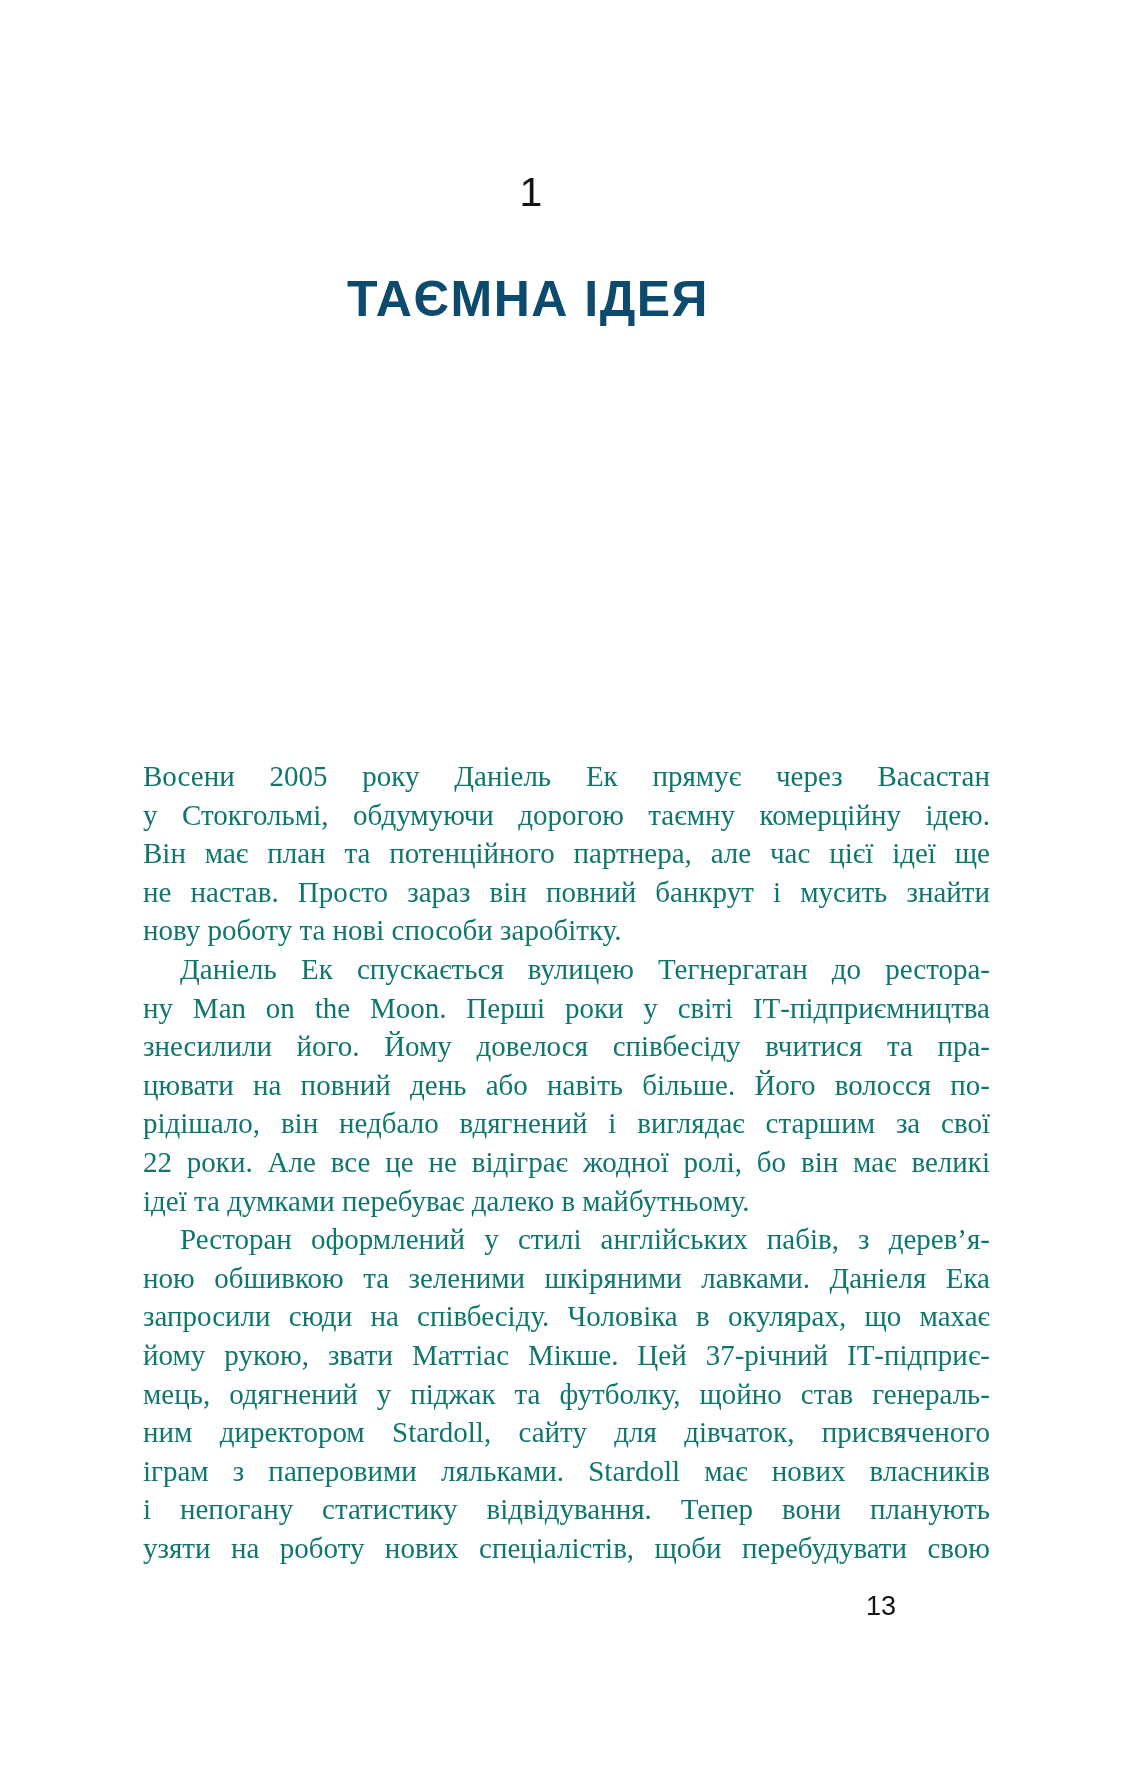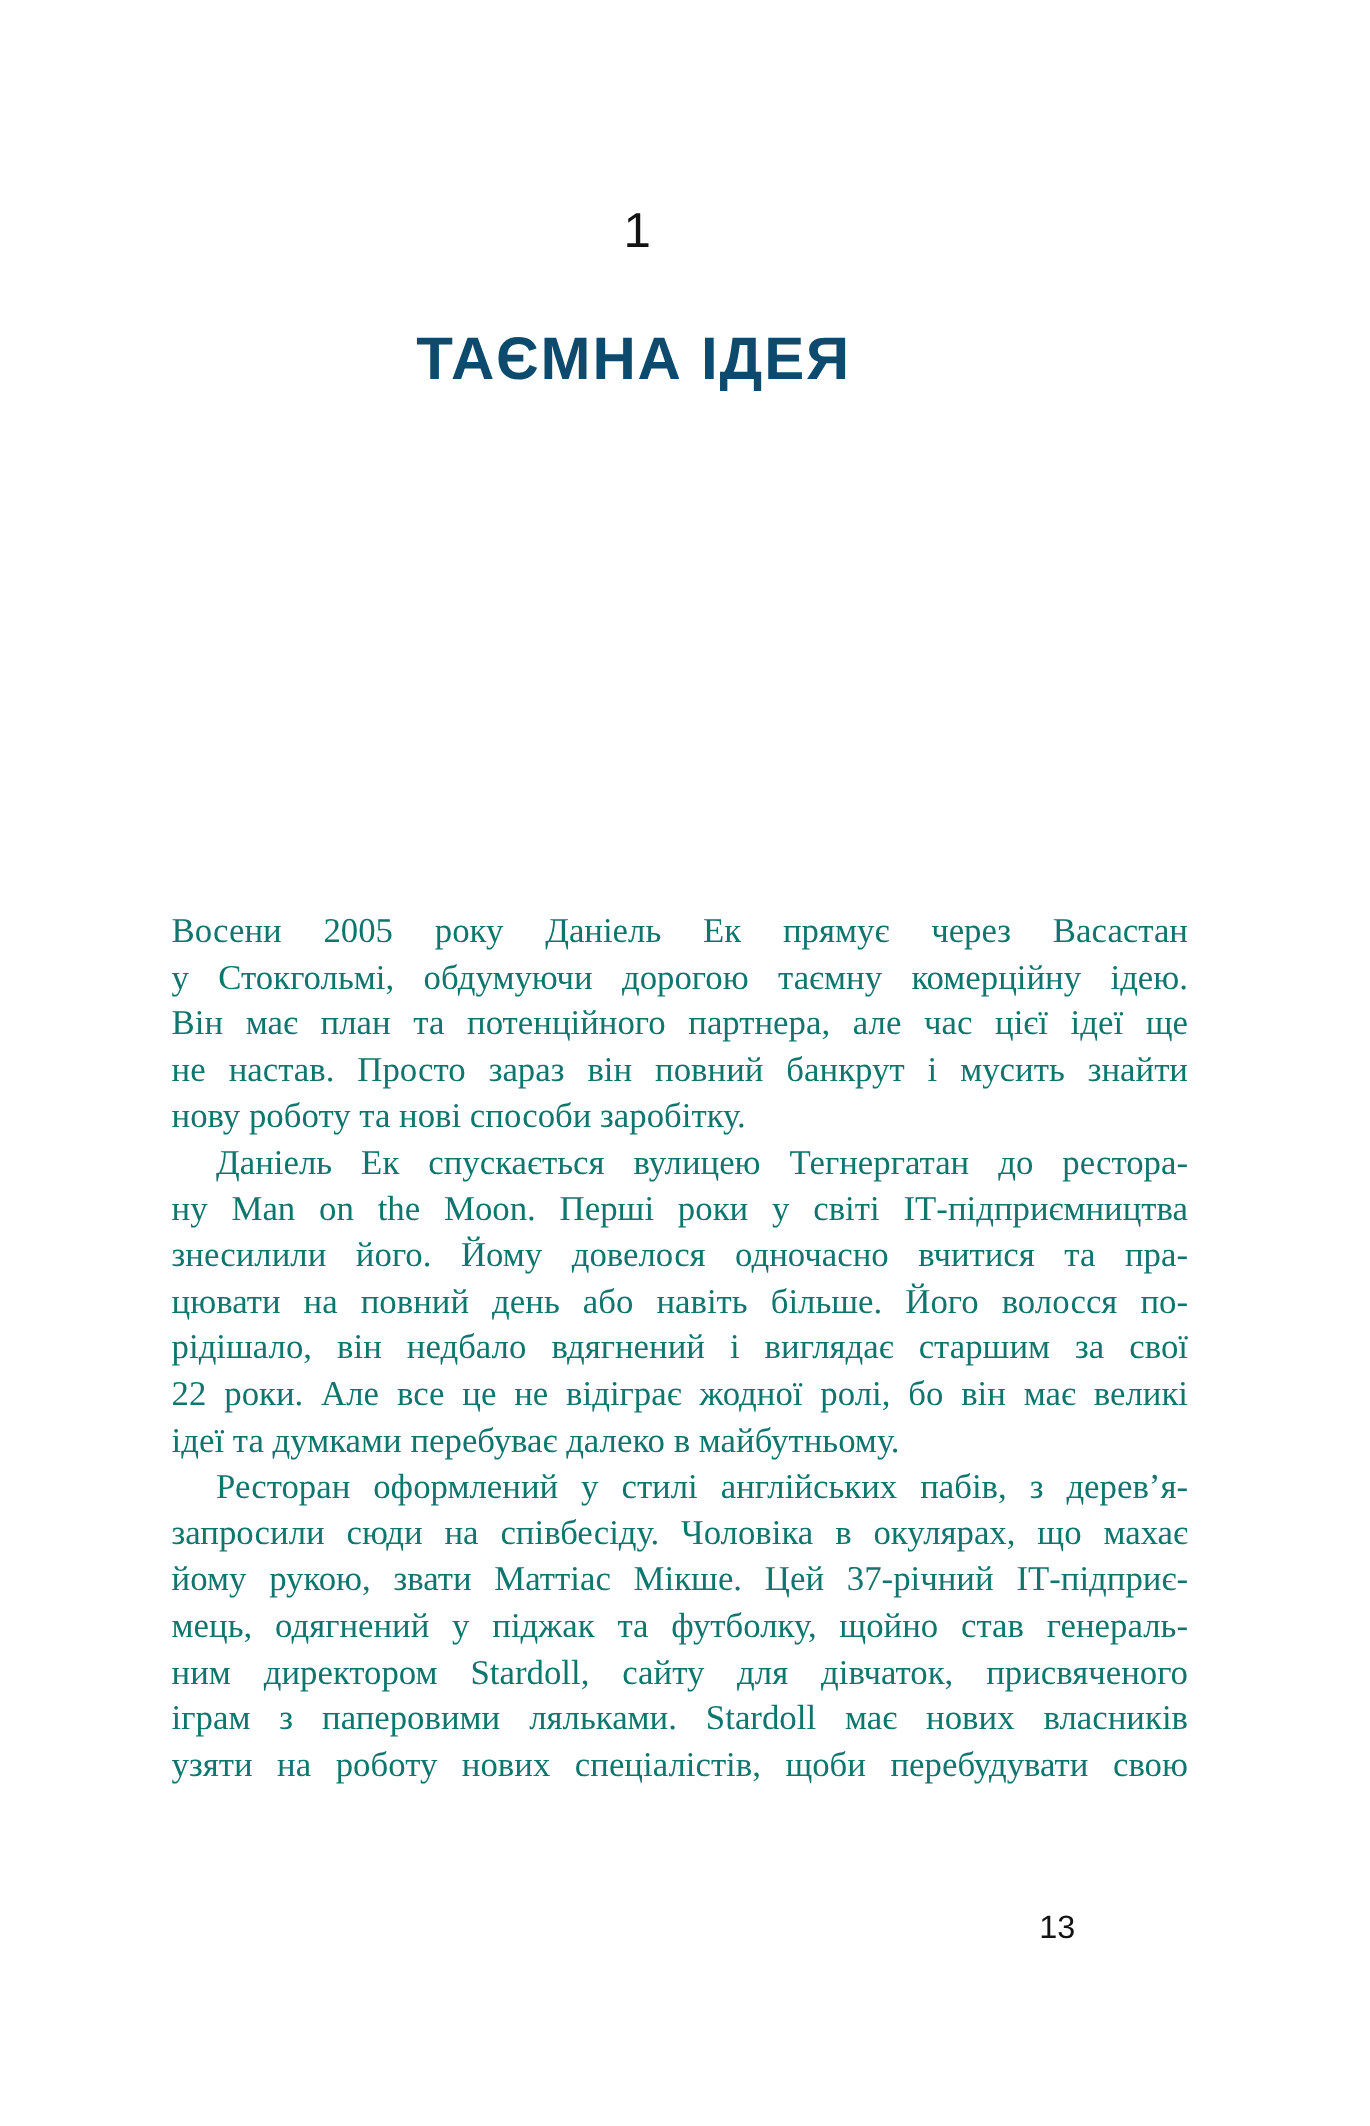--- a/index.html
+++ b/index.html
@@ -80,28 +80,30 @@
   <h1 class="chapter-title">ТАЄМНА ІДЕЯ</h1>
 
   <div class="body-text">
       <div class="text-line">Восени 2005 року Даніель Ек прямує через Васастан</div>
       <div class="text-line">у Стокгольмі, обдумуючи дорогою таємну комерційну ідею.</div>
       <div class="text-line">Він має план та потенційного партнера, але час цієї ідеї ще</div>
       <div class="text-line">не настав. Просто зараз він повний банкрут і мусить знайти</div>
       <div class="text-line para-end">нову роботу та нові способи заробітку.</div>
       <div class="text-line indent">Даніель Ек спускається вулицею Тегнергатан до рестора-</div>
       <div class="text-line">ну Man on the Moon. Перші роки у світі ІТ-підприємництва</div>
-      <div class="text-line">знесилили його. Йому довелося одночасно вчитися та пра-</div>
+      <div class="text-line">знесилили його. Йому довелося співбесіду вчитися та пра-</div>
       <div class="text-line">цювати на повний день або навіть більше. Його волосся по-</div>
       <div class="text-line">рідішало, він недбало вдягнений і виглядає старшим за свої</div>
       <div class="text-line">22 роки. Але все це не відіграє жодної ролі, бо він має великі</div>
       <div class="text-line para-end">ідеї та думками перебуває далеко в майбутньому.</div>
       <div class="text-line indent">Ресторан оформлений у стилі англійських пабів, з дерев’я-</div>
+      <div class="text-line">ною обшивкою та зеленими шкіряними лавками. Даніеля Ека</div>
       <div class="text-line">запросили сюди на співбесіду. Чоловіка в окулярах, що махає</div>
       <div class="text-line">йому рукою, звати Маттіас Мікше. Цей 37-річний ІТ-підприє-</div>
       <div class="text-line">мець, одягнений у піджак та футболку, щойно став генераль-</div>
       <div class="text-line">ним директором Stardoll, сайту для дівчаток, присвяченого</div>
       <div class="text-line">іграм з паперовими ляльками. Stardoll має нових власників</div>
+      <div class="text-line">і непогану статистику відвідування. Тепер вони планують</div>
       <div class="text-line">узяти на роботу нових спеціалістів, щоби перебудувати свою</div>
     </div>
 
   <div class="page-number">13</div>
 </div>
 
 </body></html>

